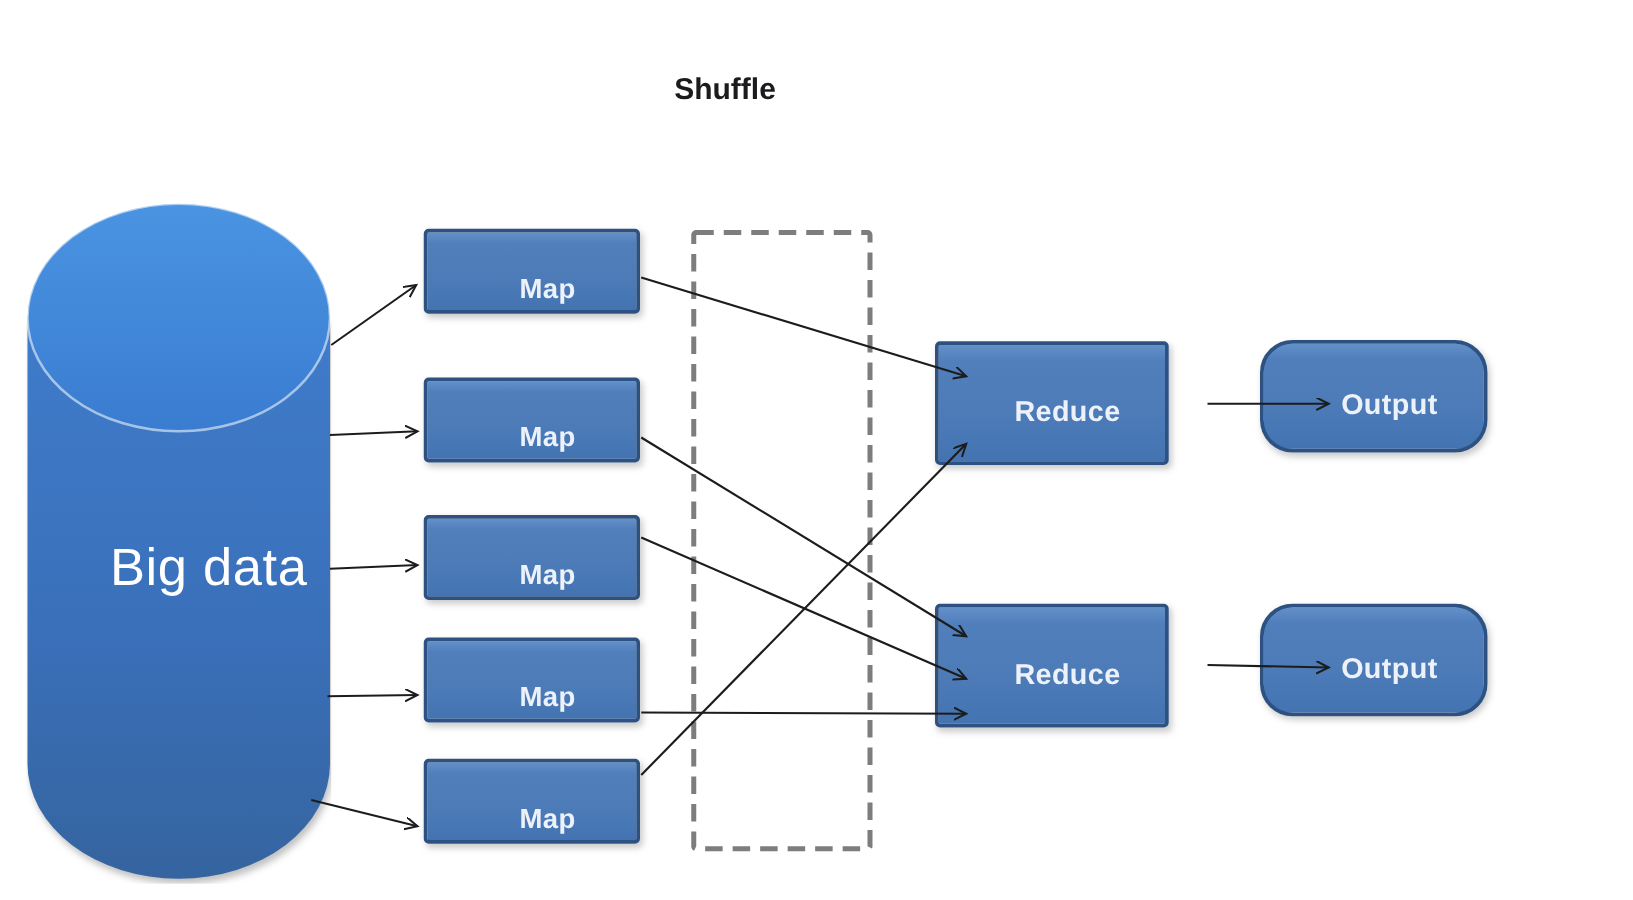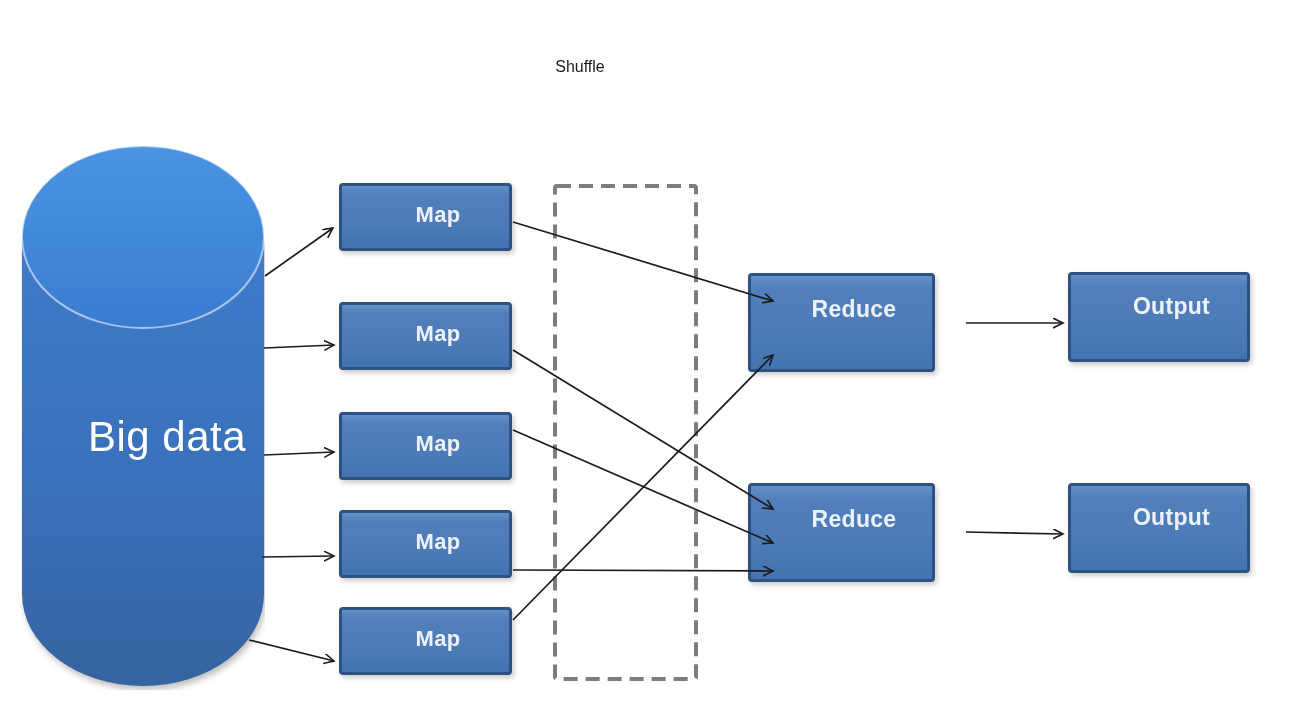--- a/index.html
+++ b/index.html
@@ -14,53 +14,53 @@
 
   
   .node {
     position: absolute;
     box-sizing: border-box;
     border: 3px solid #2d5181;
     border-radius: 4px;
     background: linear-gradient(180deg, #6390c8 0%, #517fbc 14%, #4c7bb8 60%, #4373b1 100%);
     color: #edf2fa;
     display: flex;
-    align-items: center;
+    align-items: flex-end;
     justify-content: center;
     box-shadow: 2px 3px 5px rgba(110,110,110,0.35);
     font-weight: bold;
     letter-spacing: 0.3px;
     padding-left: 25px;
   }
   .map-node    { left: 339px; width: 173px; height: 68px; font-size: 22px; padding-bottom: 4px; }
   .reduce-node { left: 748px; width: 187px; height: 99px; font-size: 23px; padding-bottom: 26px; }
-  .output-node { left: 1068px; width: 182px; height: 90px; font-size: 23px; padding-bottom: 22px; }
+  .output-node { left: 1008px; width: 182px; height: 90px; font-size: 23px; padding-bottom: 22px; border-radius: 26px; }
 
   
-  #cylinder { position: absolute; left: 21px; top: 145px; width: 292px; height: 545px; }
+  #cylinder { position: absolute; left: 21px; top: 162px; width: 292px; height: 545px; }
   #cylinder svg { display: block; }
   #cylinder .cyl-label {
     position: absolute;
     left: 0; top: 268px;
     width: 100%;
     text-align: center;
     color: #ffffff;
     font-size: 42px;
     font-weight: normal;
     letter-spacing: 0.5px;
   }
 
   
   #shuffle-label {
     position: absolute;
     left: 500px; top: 58px;
     width: 160px;
     text-align: center;
-    font-size: 16px;
-    font-weight: normal;
+    font-size: 24px;
+    font-weight: bold;
     color: #1b1b1d;
   }
 
   
   #edges-layer {
     position: absolute;
     left: 0; top: 0;
     width: 1306px; height: 720px;
     pointer-events: none;
   }

